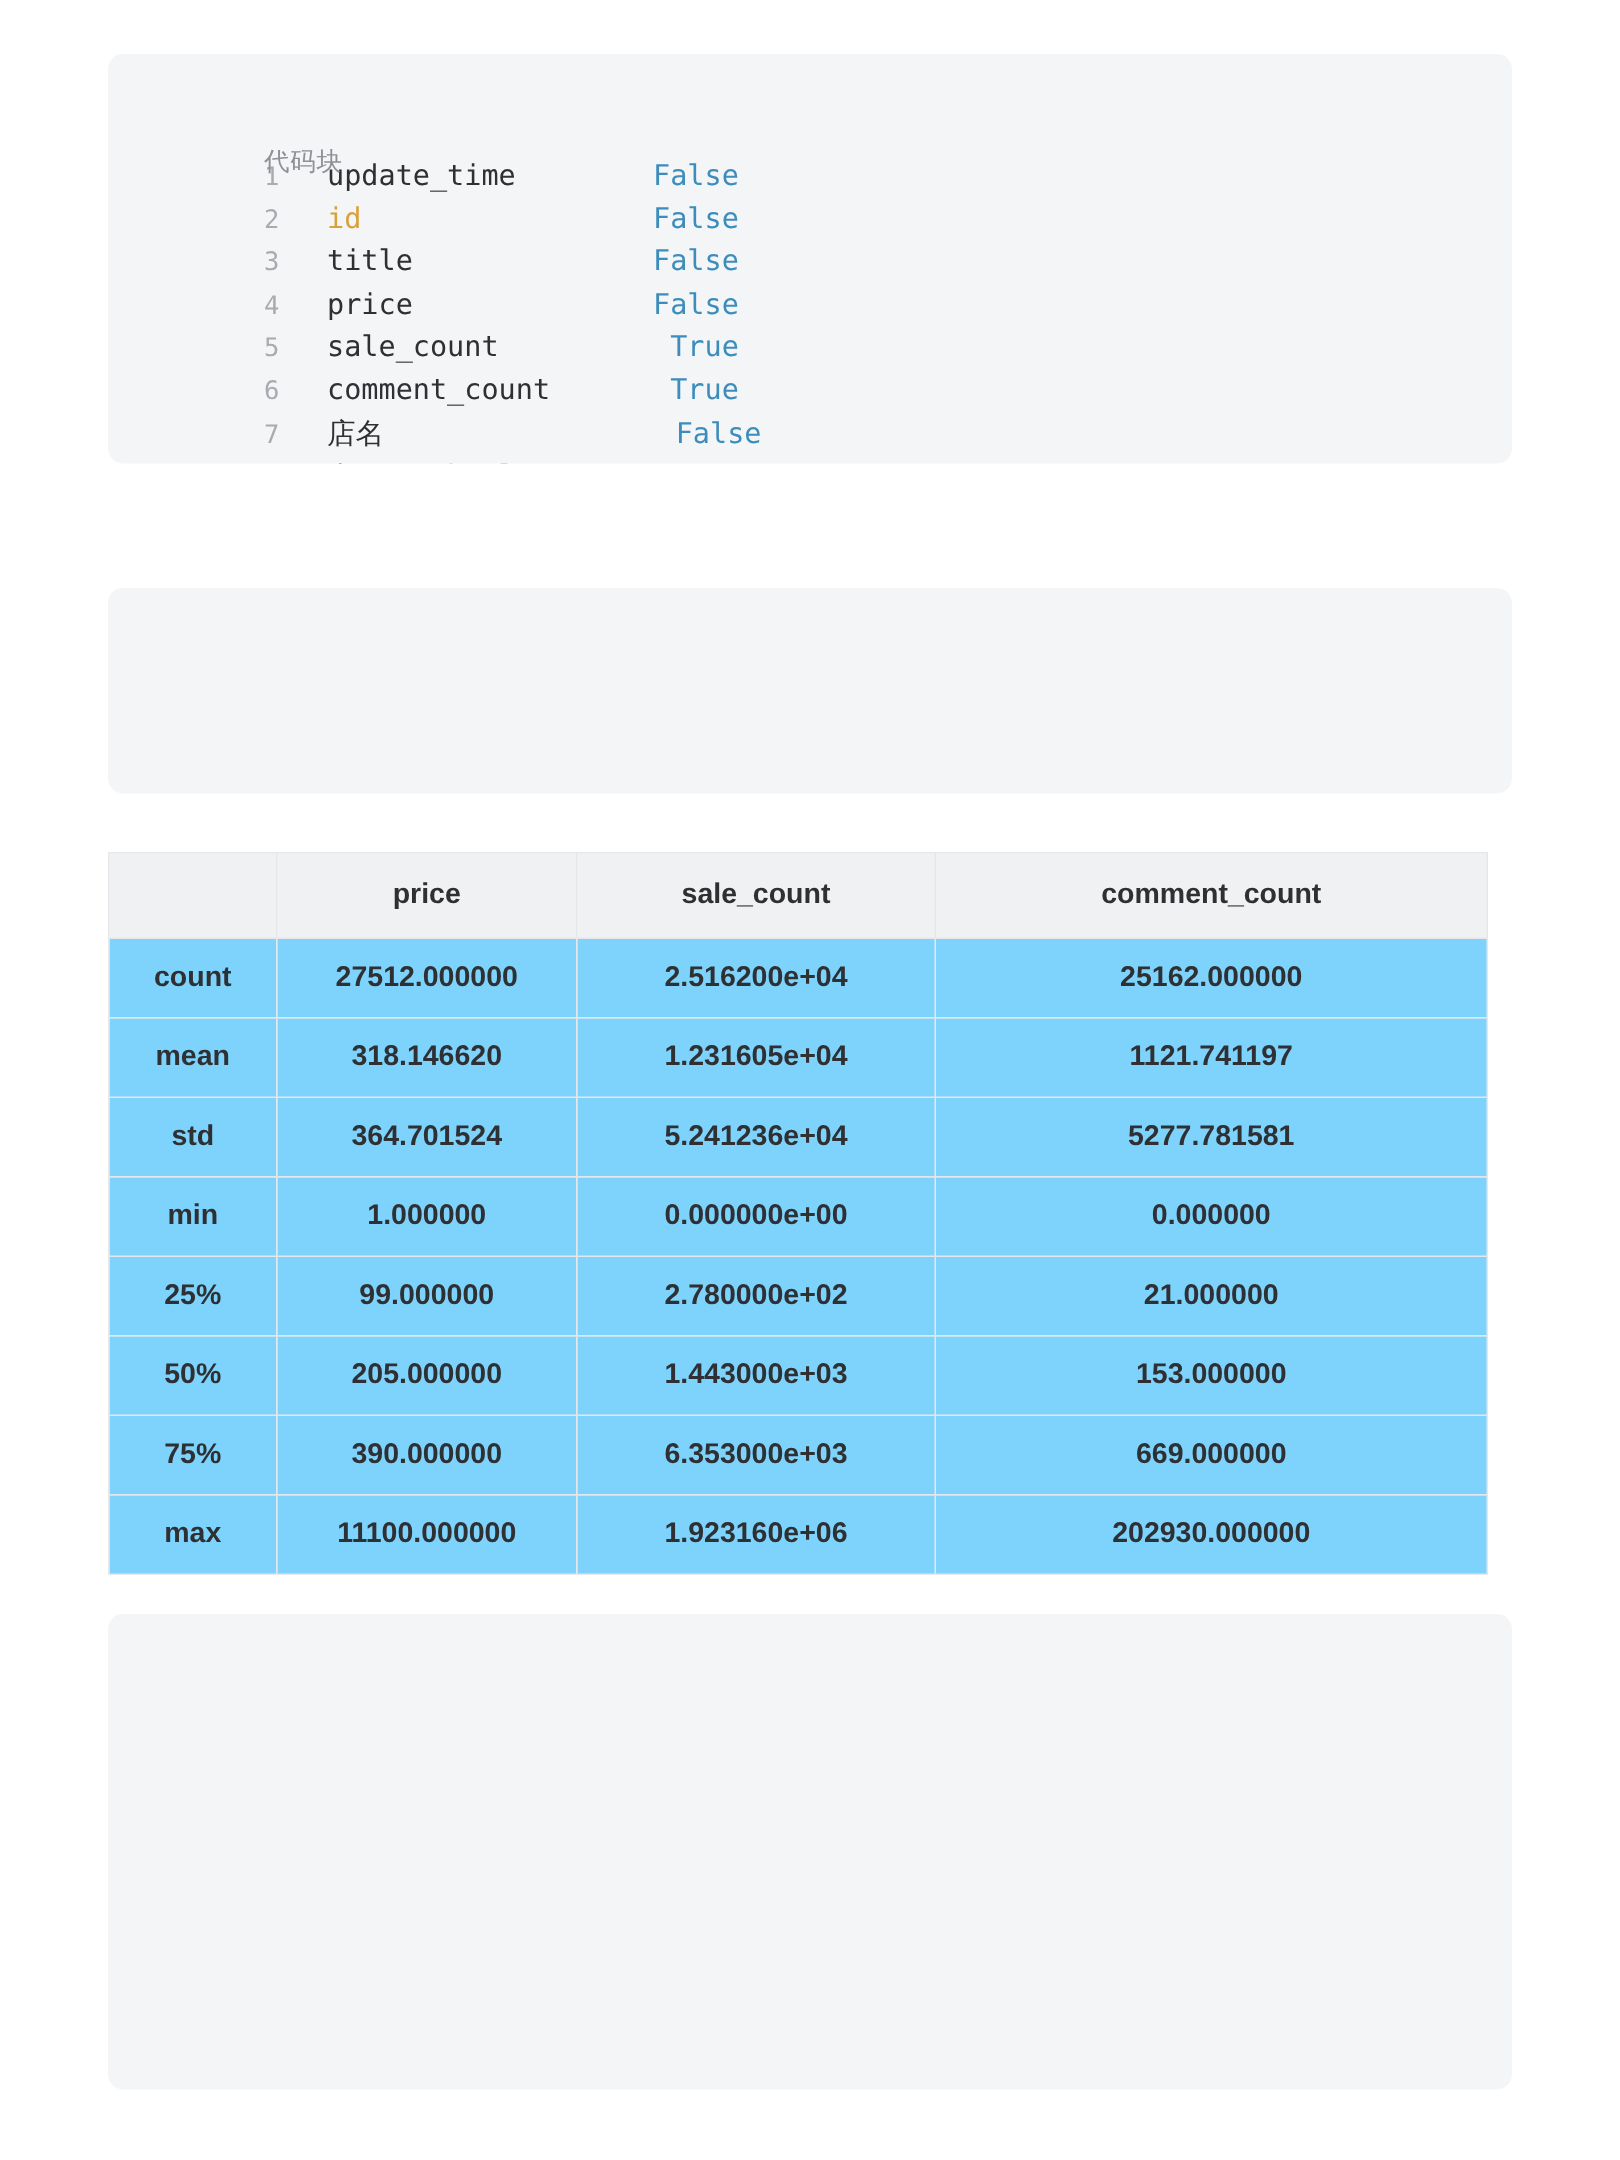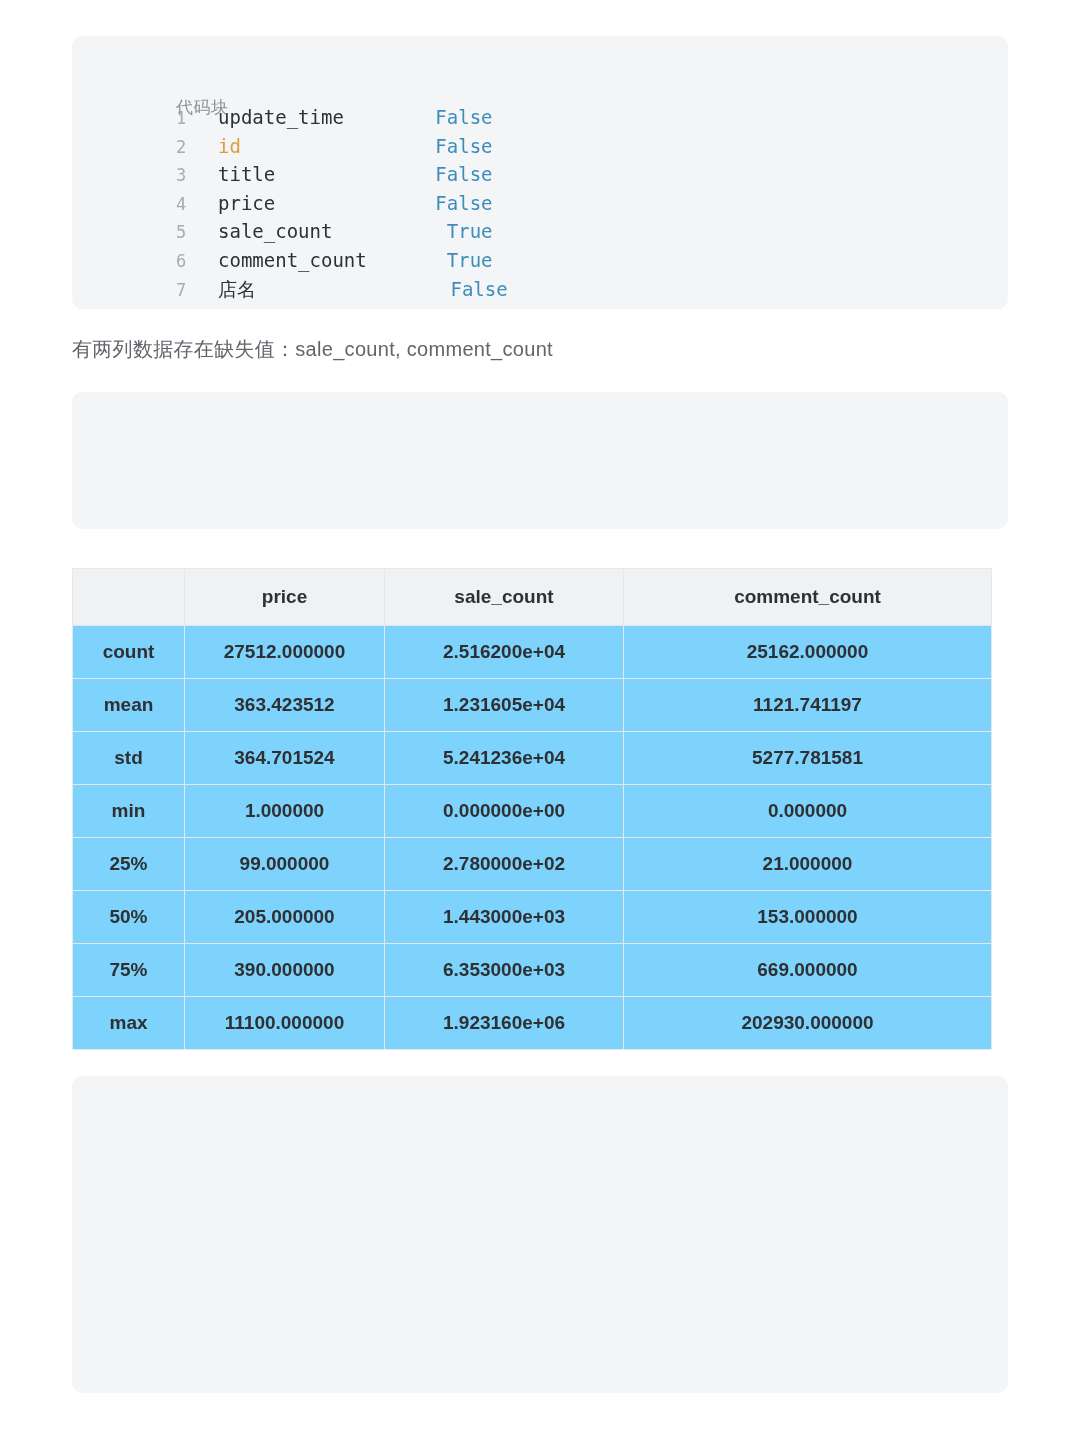--- a/index.html
+++ b/index.html
@@ -150,21 +150,20 @@
         <span class="code-line"><span class="ln">2</span><span class="tok-name">id                 </span><span class="tok-bool">False</span></span>
         <span class="code-line"><span class="ln">3</span><span class="tok-plain">title              </span><span class="tok-bool">False</span></span>
         <span class="code-line"><span class="ln">4</span><span class="tok-plain">price              </span><span class="tok-bool">False</span></span>
         <span class="code-line"><span class="ln">5</span><span class="tok-plain">sale_count          </span><span class="tok-bool">True</span></span>
         <span class="code-line"><span class="ln">6</span><span class="tok-plain">comment_count       </span><span class="tok-bool">True</span></span>
         <span class="code-line"><span class="ln">7</span><span class="tok-plain">店名                 </span><span class="tok-bool">False</span></span>
         <span class="code-line"><span class="ln">8</span><span class="tok-plain">dtype: </span><span class="tok-kw">bool</span></span>
       </div>
   </div>
 
-  <div id="missing-note">有两列数据存在缺失值：sale_count, comment_count</div>
 
   <div class="code-card" id="code-block-2">
     
     
   </div>
 
   <table id="describe-table">
     <colgroup>
       <col class="col-idx">
         <col class="col-price">
@@ -181,21 +180,21 @@
     </thead>
     <tbody>
         <tr>
           <td>count</td>
           <td>27512.000000</td>
           <td>2.516200e+04</td>
           <td>25162.000000</td>
         </tr>
         <tr>
           <td>mean</td>
-          <td>363.423512</td>
+          <td>318.146620</td>
           <td>1.231605e+04</td>
           <td>1121.741197</td>
         </tr>
         <tr>
           <td>std</td>
           <td>364.701524</td>
           <td>5.241236e+04</td>
           <td>5277.781581</td>
         </tr>
         <tr>

